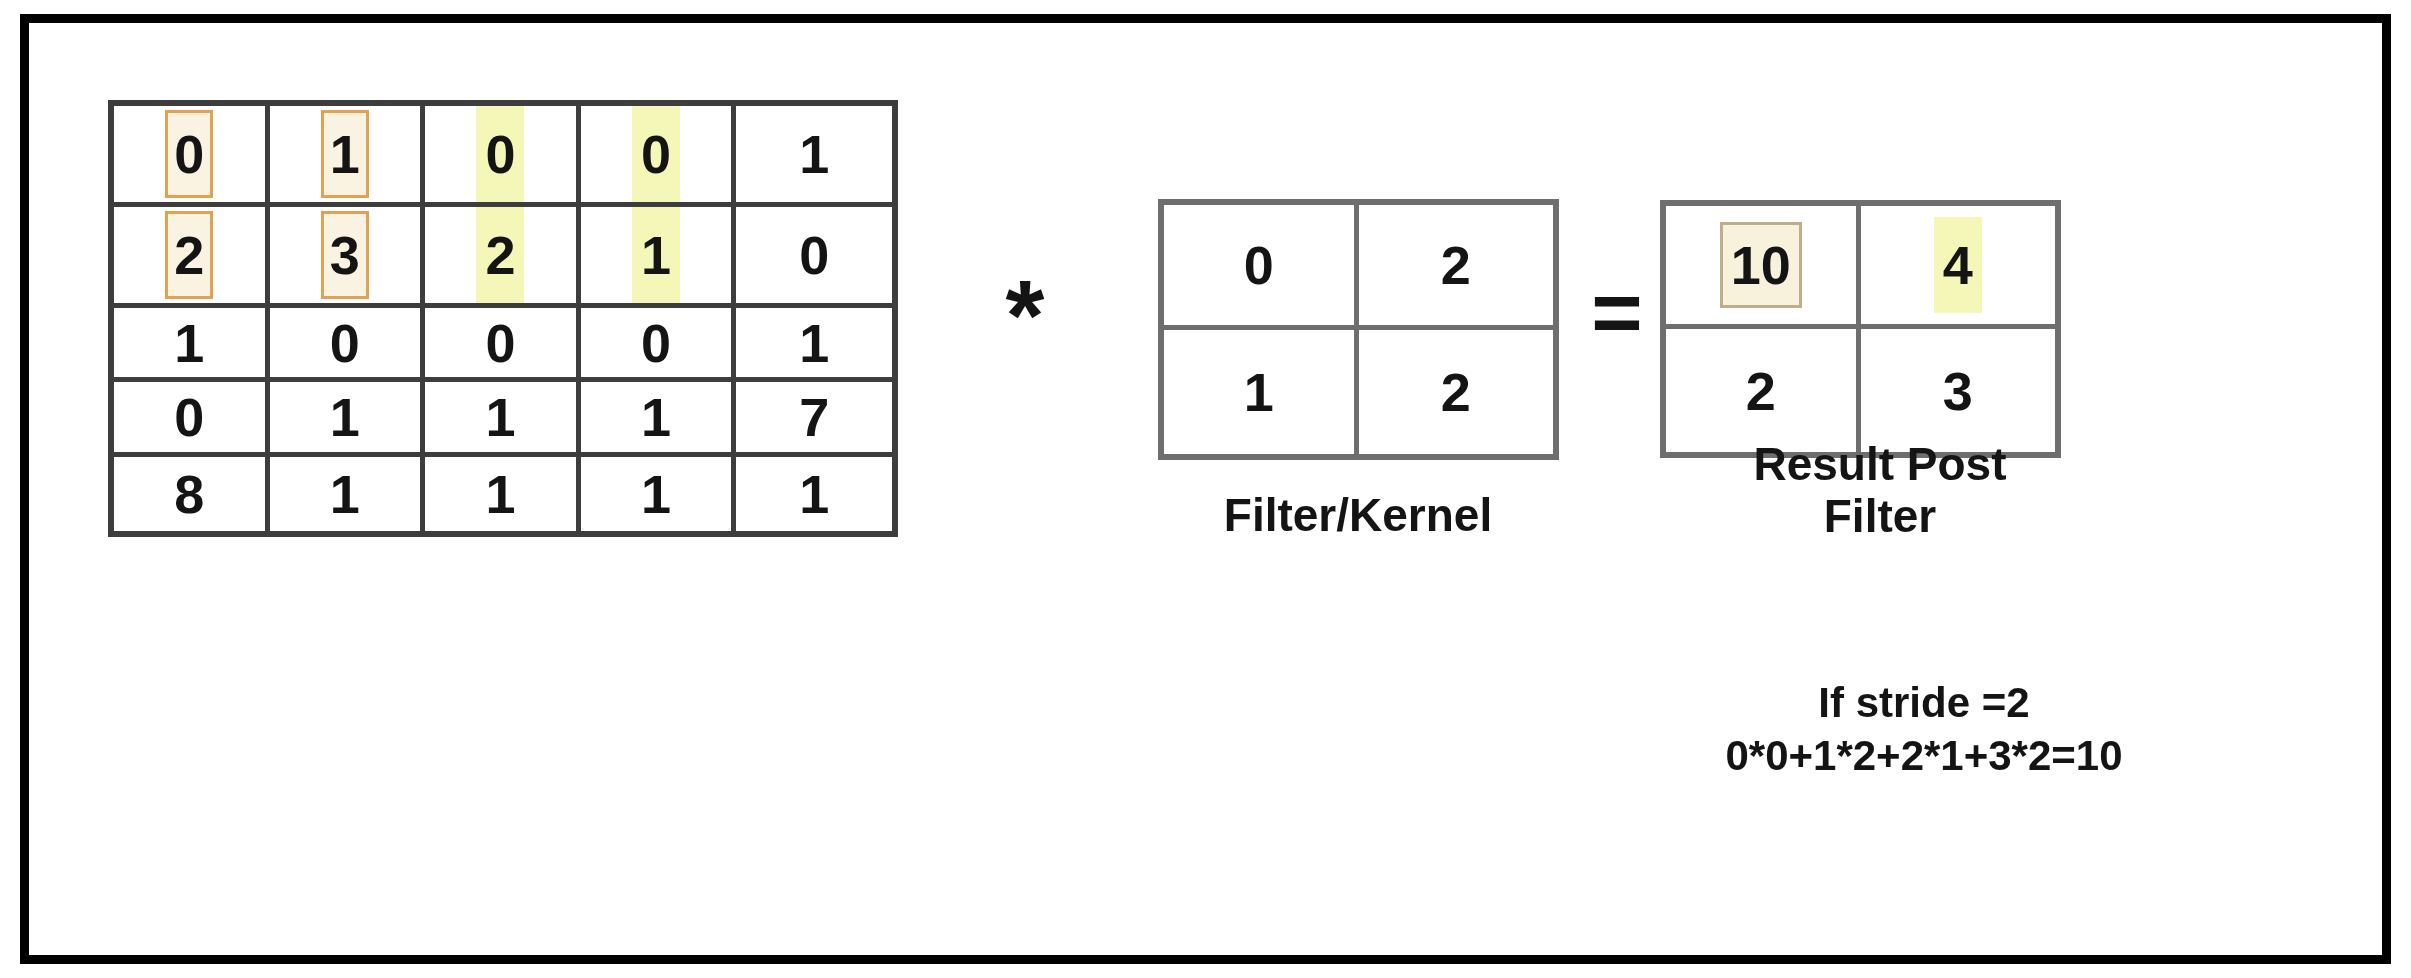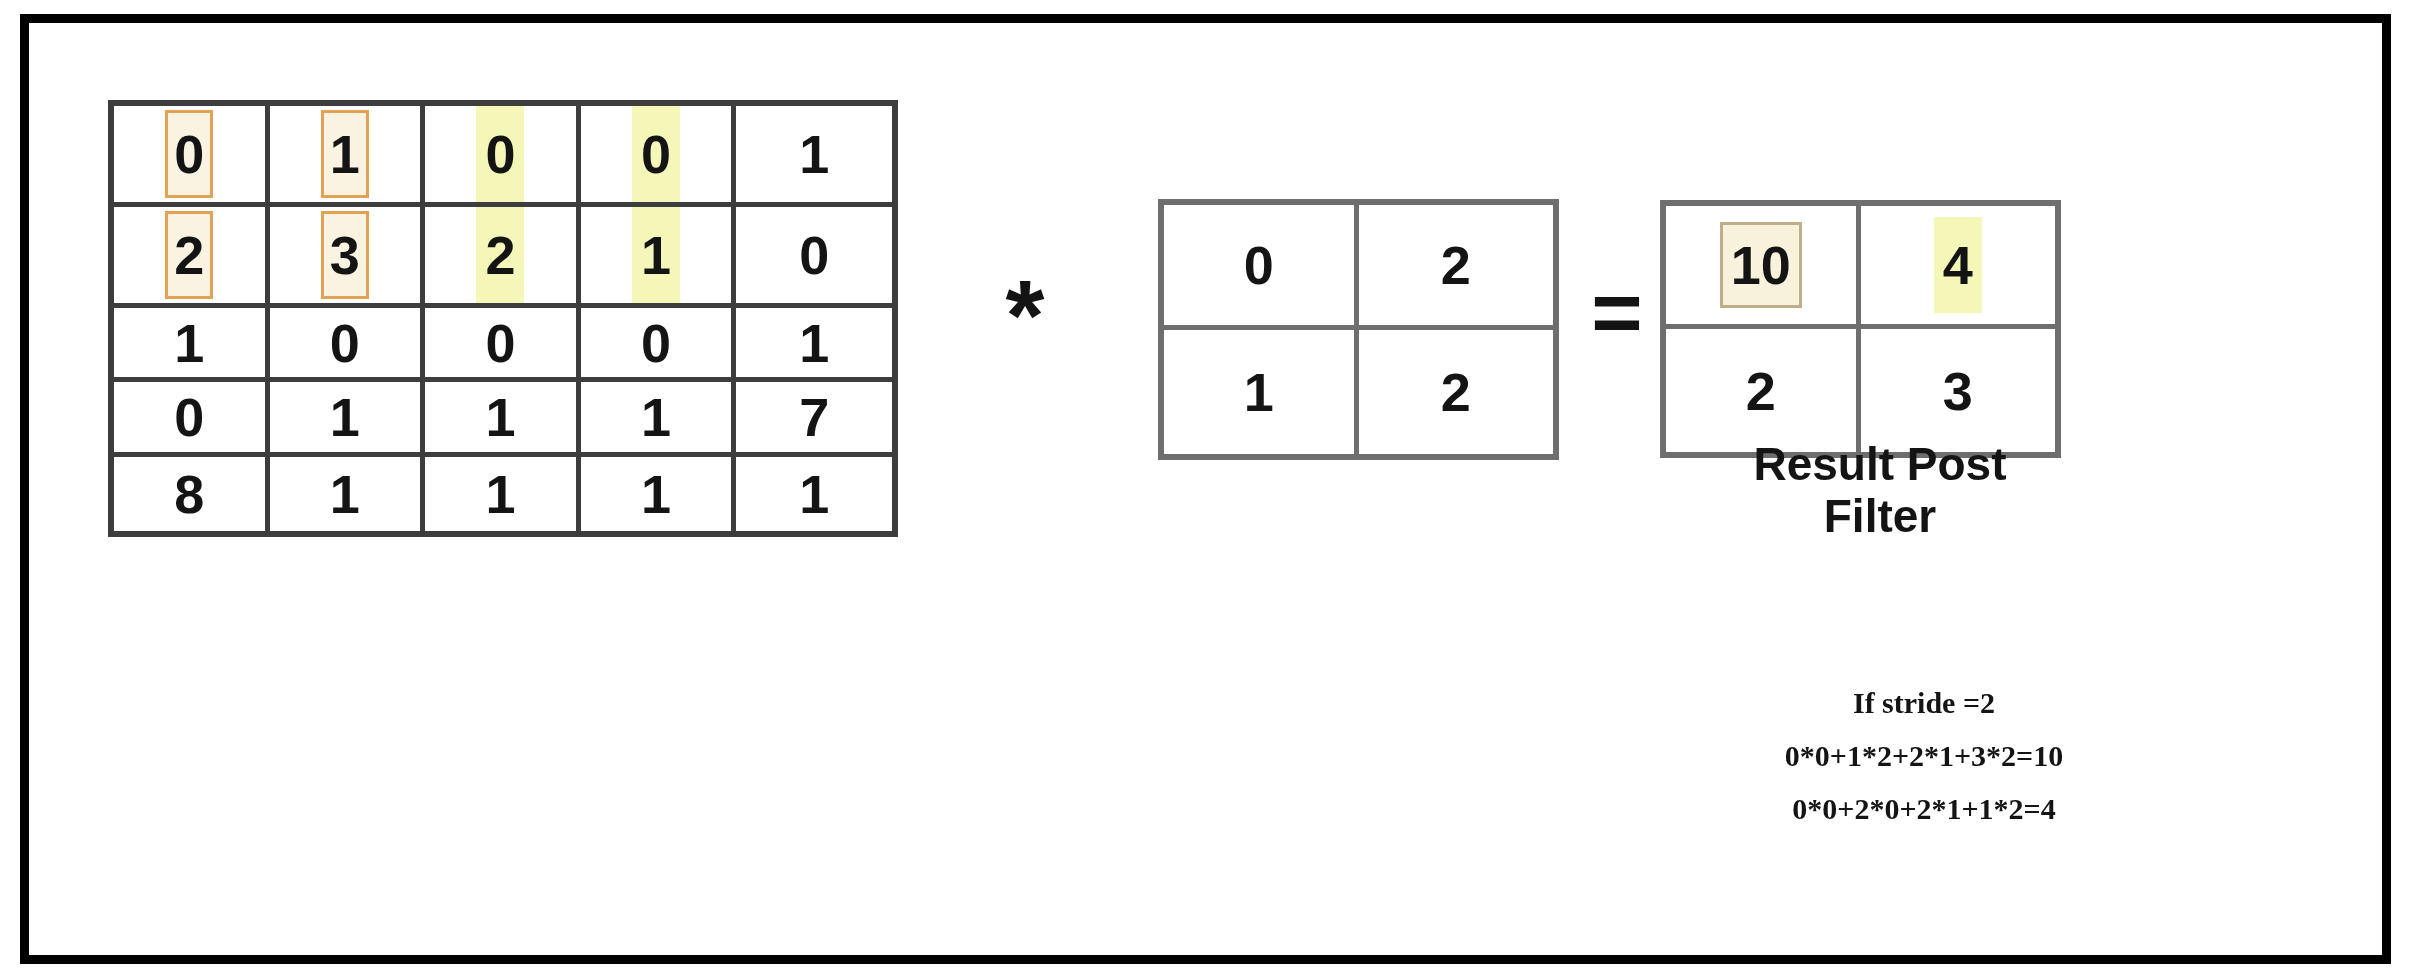--- a/index.html
+++ b/index.html
@@ -74,21 +74,21 @@
   #op-eq{left:1572px;top:262px;width:90px;height:100px;font-size:88px;}
   .caption{
     position:absolute;text-align:center;color:var(--text,#141414);
     font-size:46px;line-height:52px;
   }
   #cap-original{left:111px;top:598px;width:520px;}
   #cap-kernel{left:1128px;top:489px;width:460px;}
   #cap-result{left:1680px;top:438px;width:400px;}
   #notes{
     position:absolute;left:1574px;top:676px;width:700px;
-    text-align:center;font-size:30px;line-height:53px;color:var(--text,#141414);font-family:Liberation Serif, serif;
+    text-align:center;font-size:42px;line-height:53px;color:var(--text,#141414);
   }
 </style>
 </head>
 <body>
 
 <div id="stage">
   <div id="frame"></div>
 
   <div id="grid-original" class="matrix">
       <div class="cell">
@@ -177,20 +177,21 @@
       <div class="cell">
         <span class="val">2</span>
       </div>
       <div class="cell">
         <span class="val">1</span>
       </div>
       <div class="cell">
         <span class="val">2</span>
       </div>
     </div>
+  <div id="cap-kernel" class="caption">Filter/Kernel</div>
 
   <div id="op-eq" class="op">=</div>
 
   <div id="grid-result" class="matrix">
       <div class="cell">
         <span class="val hl-tan">10</span>
       </div>
       <div class="cell">
         <span class="val hl-yellow">4</span>
       </div>
@@ -202,15 +203,14 @@
       </div>
     </div>
   <div id="cap-result" class="caption">
     <div>Result Post</div>
     <div>Filter</div>
   </div>
 
   <div id="notes">
     <div>If stride =2</div>
     <div>0*0+1*2+2*1+3*2=10</div>
-    <div>0*0+2*0+2*1+1*2=4</div>
   </div>
 </div>
 
 </body></html>

